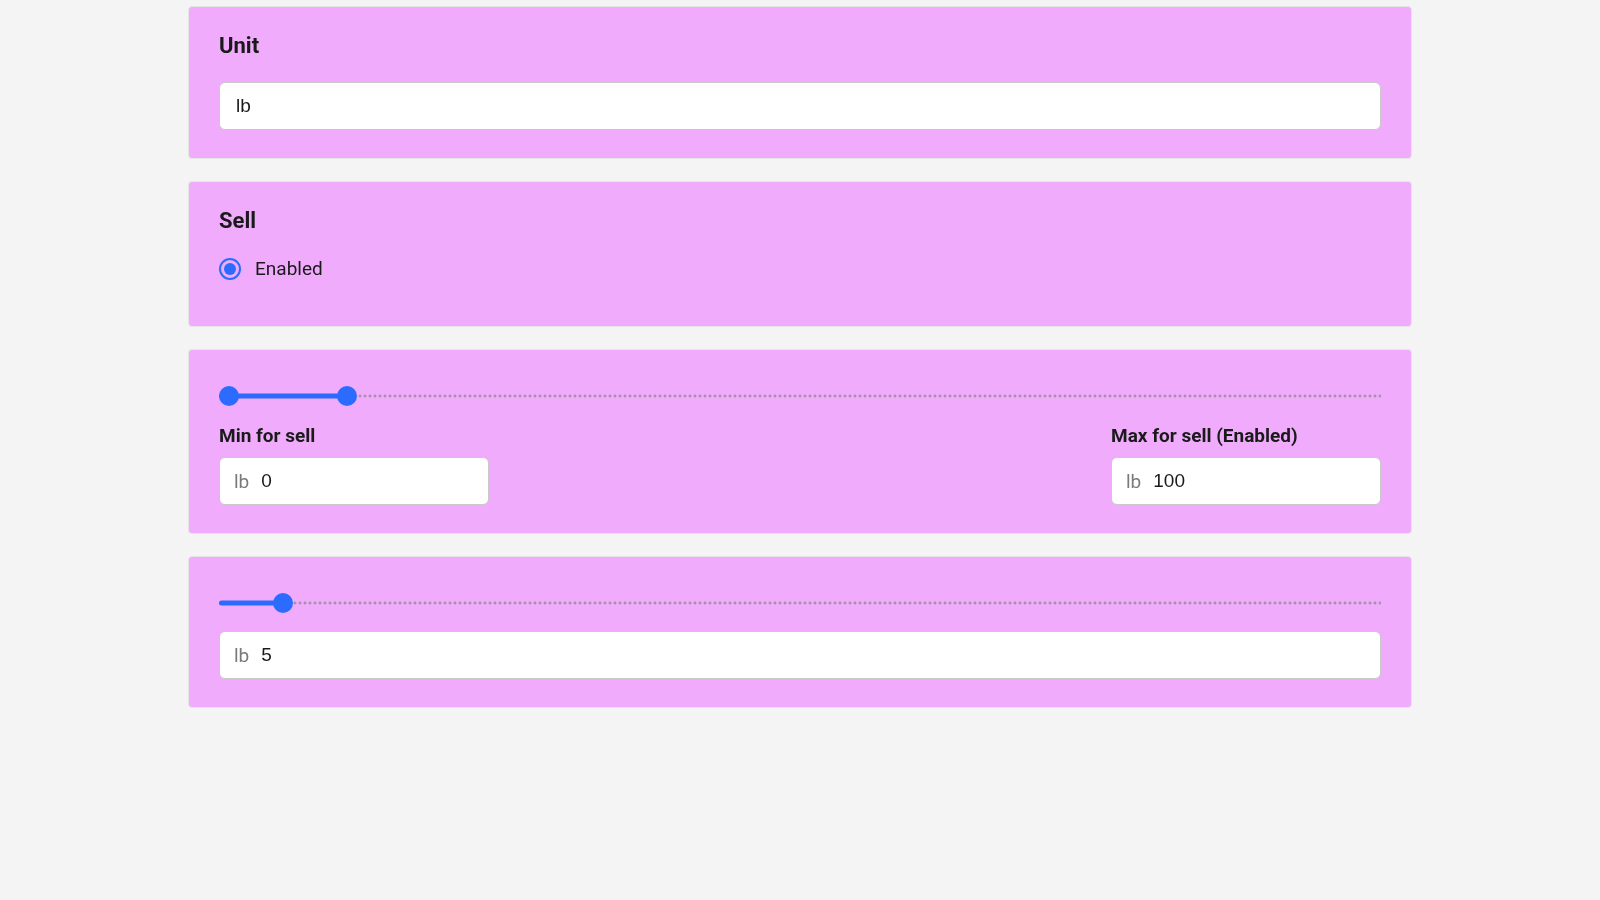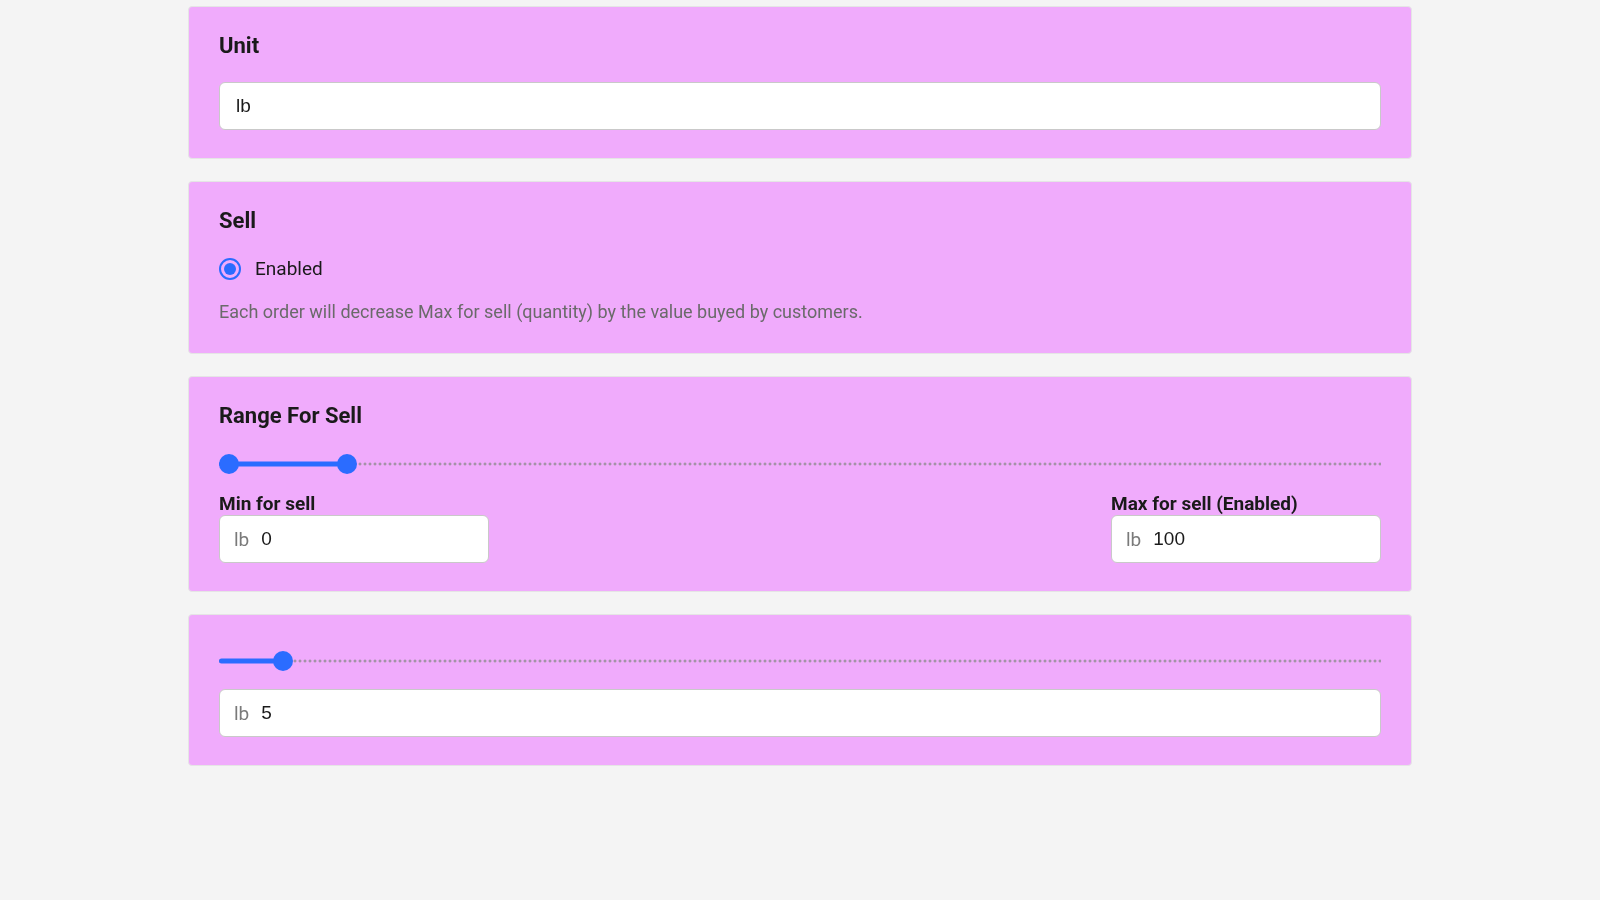--- a/index.html
+++ b/index.html
@@ -68,21 +68,21 @@
     position: absolute; top: 50%; transform: translateY(-50%);
     height: 5px; background: #2b6cff; border-radius: 3px;
   }
   .slider-handle {
     position: absolute; top: 50%; transform: translate(-50%, -50%);
     width: 20px; height: 20px; border-radius: 50%;
     background: #2b6cff;
   }
 
   .range-row { display: flex; justify-content: space-between; gap: 40px; }
-  .range-col { display: flex; flex-direction: column; width: 270px; }
+  .range-col { display: flex; flex-direction: column; gap: 10px; width: 270px; }
   .range-label { font-size: 19px; font-weight: 700; color: #1a1a1a; }
   .prefix-input {
     display: flex; align-items: center;
     border: 1px solid #c9c9c9; border-radius: 6px; height: 48px;
     padding: 0 14px; gap: 12px; background: #fff;
   }
   .prefix-input .prefix { font-size: 19px; color: #7a7a7a; }
   .prefix-input input {
     border: none; outline: none; font-size: 19px; color: #1a1a1a;
     flex: 1; background: transparent;
@@ -104,25 +104,23 @@
   <div class="card">
     <div class="card-title">Sell</div>
     <div class="radio-group">
       <div class="radio-row">
         <span class="radio-outer selected">
           <span class="radio-inner"></span>
         </span>
         <span class="radio-label">Enabled</span>
       </div>
     </div>
-    <div class="help-text">Each order will decrease Max for sell (quantity) by the value buyed by customers.</div>
   </div>
 
   <div class="card">
-    <div class="card-title">Range For Sell</div>
 
     <div class="slider-wrap">
       <div class="slider-track"></div>
       <div class="slider-fill" id="range-fill" style="left: 0%; width: 11%;"></div>
       <div class="slider-handle" id="range-handle-left" style="left: 0%; margin-left: 10px;"></div>
       <div class="slider-handle" id="range-handle-right" style="left: 11%;"></div>
     </div>
 
     <div class="range-row">
       <div class="range-col">

